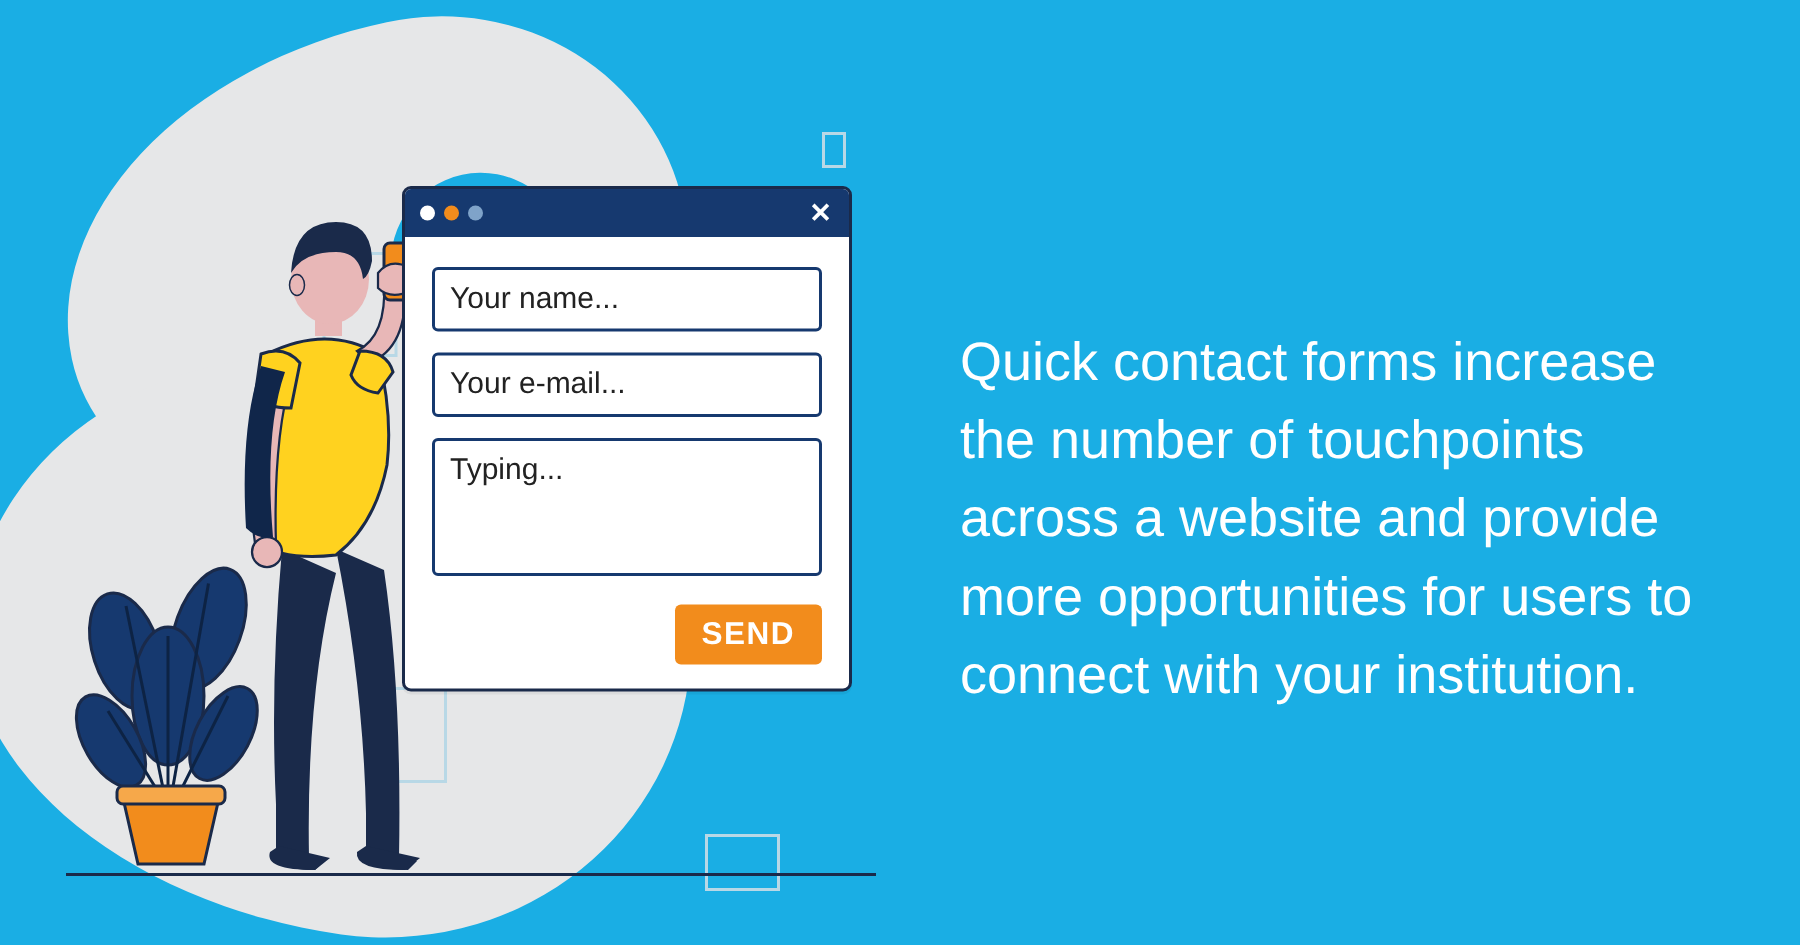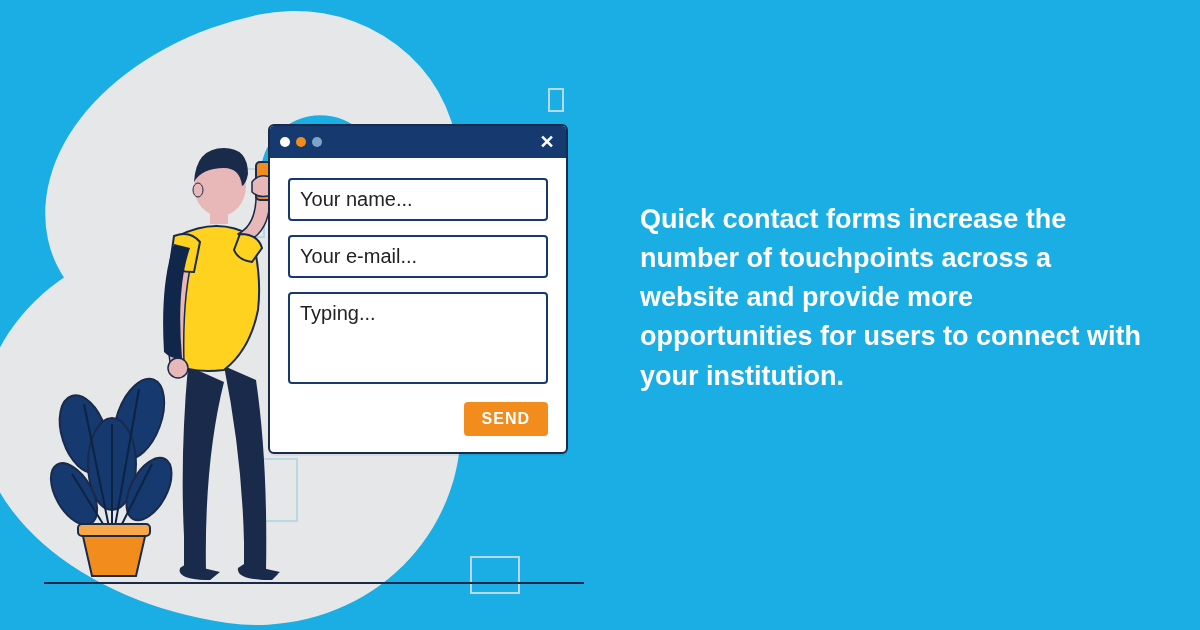--- a/index.html
+++ b/index.html
@@ -132,36 +132,36 @@
     height: 92px;
     resize: none;
   }
   .send-row { text-align: right; }
   .send-btn {
     background: #f28c1c;
     color: #fff;
     border: none;
     font-weight: bold;
     letter-spacing: 1px;
-    font-size: 16px;
+    font-size: 21px;
     padding: 8px 18px;
     border-radius: 4px;
     cursor: pointer;
   }
 
   
   .copy {
     position: absolute;
     left: 640px;
-    top: 200px;
+    top: 215px;
     width: 510px;
     color: #fff;
-    font-size: 27px;
+    font-size: 36px;
     line-height: 1.45;
-    font-weight: 700;
+    font-weight: 400;
   }
 </style>
 </head>
 <body>
 
 <div class="blob1"></div>
 <div class="blob2"></div>
 
 <div class="ghost-rect gr1"></div>
 <div class="ghost-rect gr2"></div>

